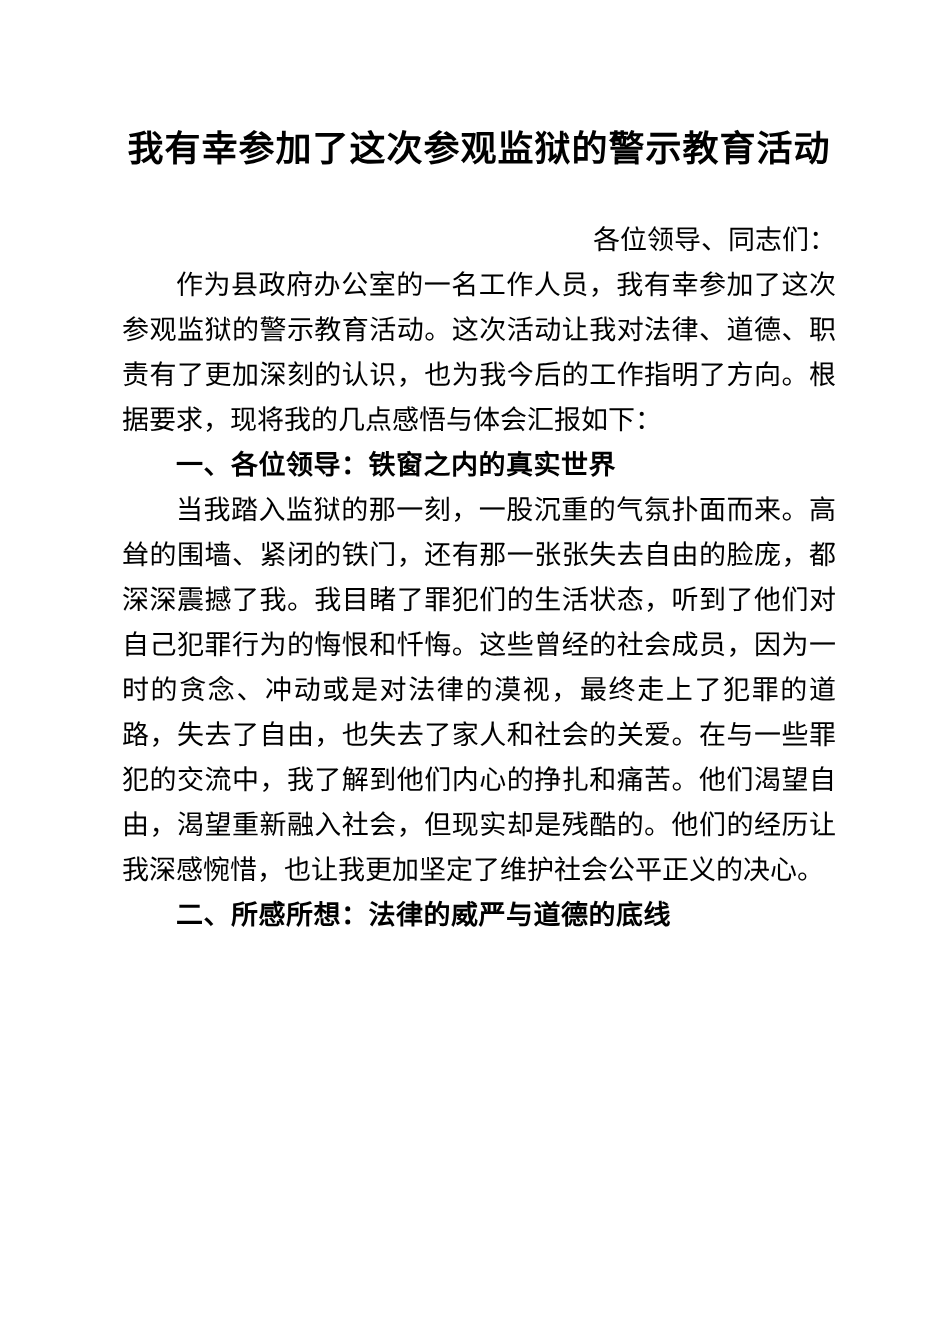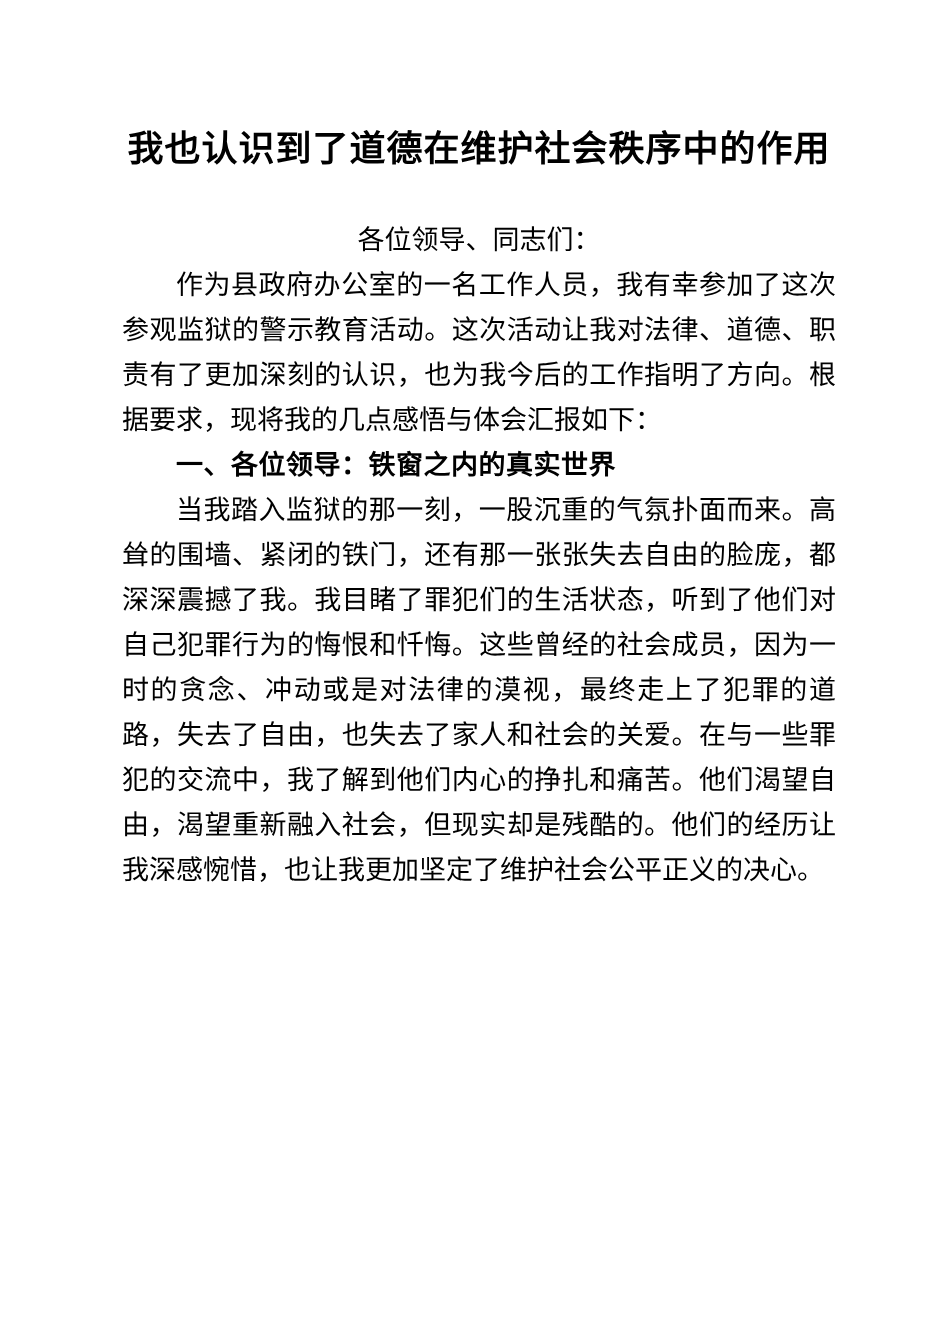--- a/index.html
+++ b/index.html
@@ -27,21 +27,21 @@
     line-height: 54px;
     font-weight: bold;
     text-align: center;
     letter-spacing: 1px;
     font-family: "Liberation Serif", "DejaVu Serif", serif;
   }
   .salutation {
     margin: 0;
     font-size: 27px;
     line-height: 45px;
-    text-align: center;
+    text-align: right;
   }
   .para {
     margin: 0;
     font-size: 27px;
     line-height: 45px;
     text-align: justify;
     text-justify: inter-character;
     text-indent: 2em;
     word-break: break-all;
   }
@@ -56,20 +56,21 @@
     font-weight: bold;
     text-indent: 2em;
     font-family: "Liberation Sans", "DejaVu Sans", sans-serif;
     letter-spacing: 0.5px;
   }
 </style>
 </head>
 <body>
 
 <div class="page">
-  <h1 class="doc-title">我也认识到了道德在维护社会秩序中的作用</h1>
+  <h1 class="doc-title">我有幸参加了这次参观监狱的警示教育活动</h1>
   <p class="salutation">各位领导、同志们：</p>
   <div id="paragraphs">
       <p class="para">作为县政府办公室的一名工作人员，我有幸参加了这次参观监狱的警示教育活动。这次活动让我对法律、道德、职责有了更加深刻的认识，也为我今后的工作指明了方向。根据要求，现将我的几点感悟与体会汇报如下：</p>
       <h2 class="section-heading">一、各位领导：铁窗之内的真实世界</h2>
       <p class="para">当我踏入监狱的那一刻，一股沉重的气氛扑面而来。高耸的围墙、紧闭的铁门，还有那一张张失去自由的脸庞，都深深震撼了我。我目睹了罪犯们的生活状态，听到了他们对自己犯罪行为的悔恨和忏悔。这些曾经的社会成员，因为一时的贪念、冲动或是对法律的漠视，最终走上了犯罪的道路，失去了自由，也失去了家人和社会的关爱。在与一些罪犯的交流中，我了解到他们内心的挣扎和痛苦。他们渴望自由，渴望重新融入社会，但现实却是残酷的。他们的经历让我深感惋惜，也让我更加坚定了维护社会公平正义的决心。</p>
+      <h2 class="section-heading">二、所感所想：法律的威严与道德的底线</h2>
     </div>
 </div>
 
 </body></html>

